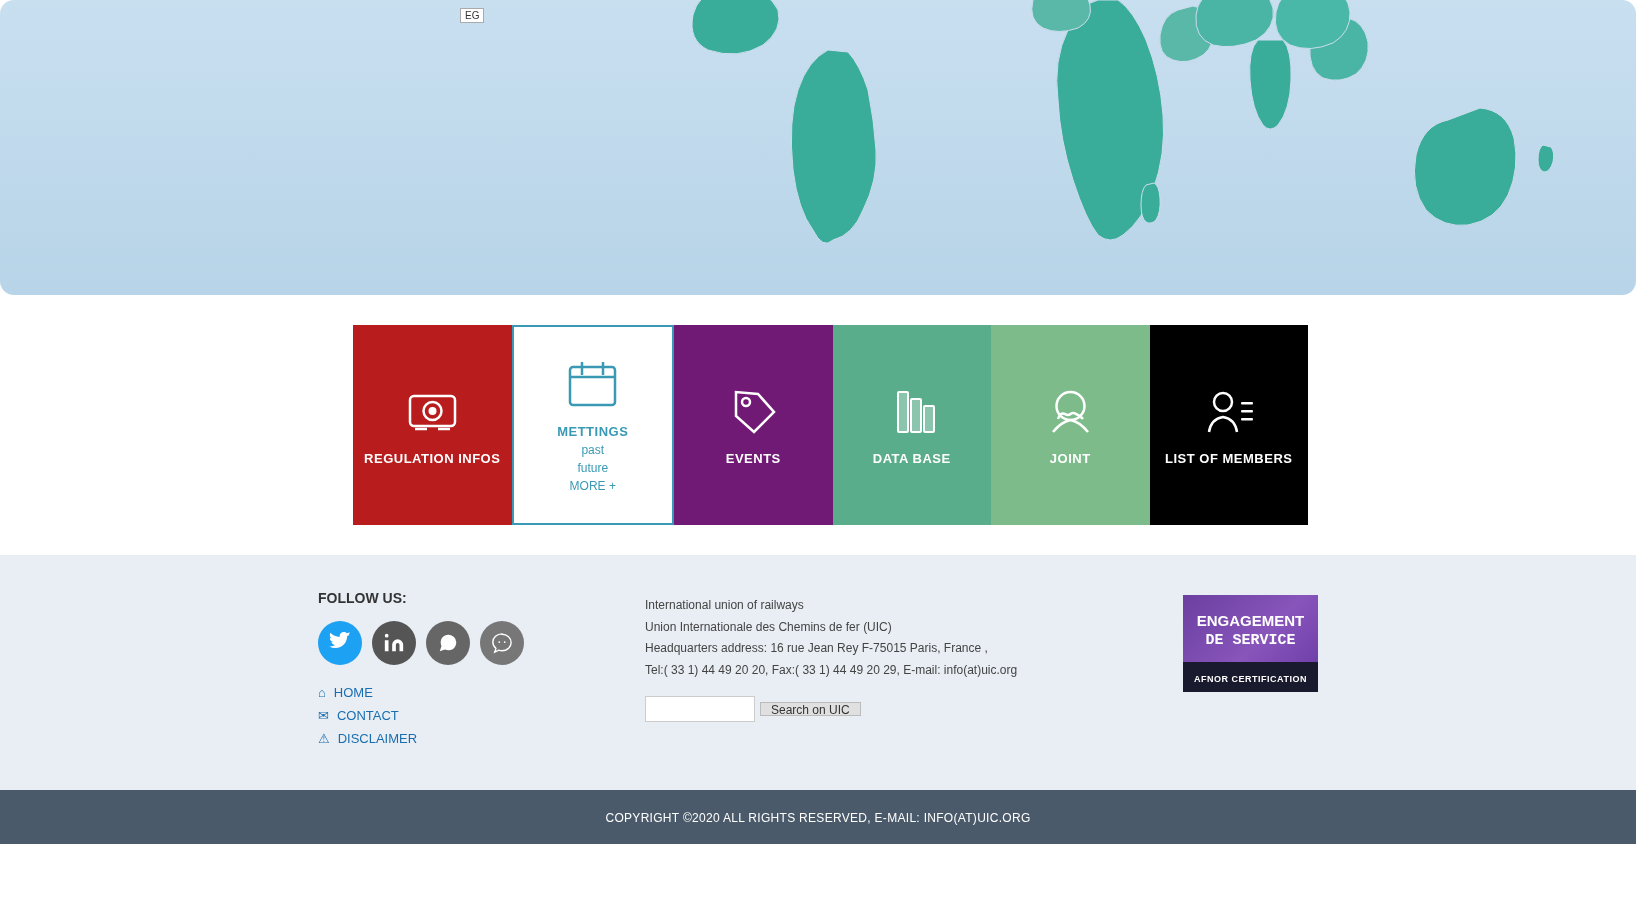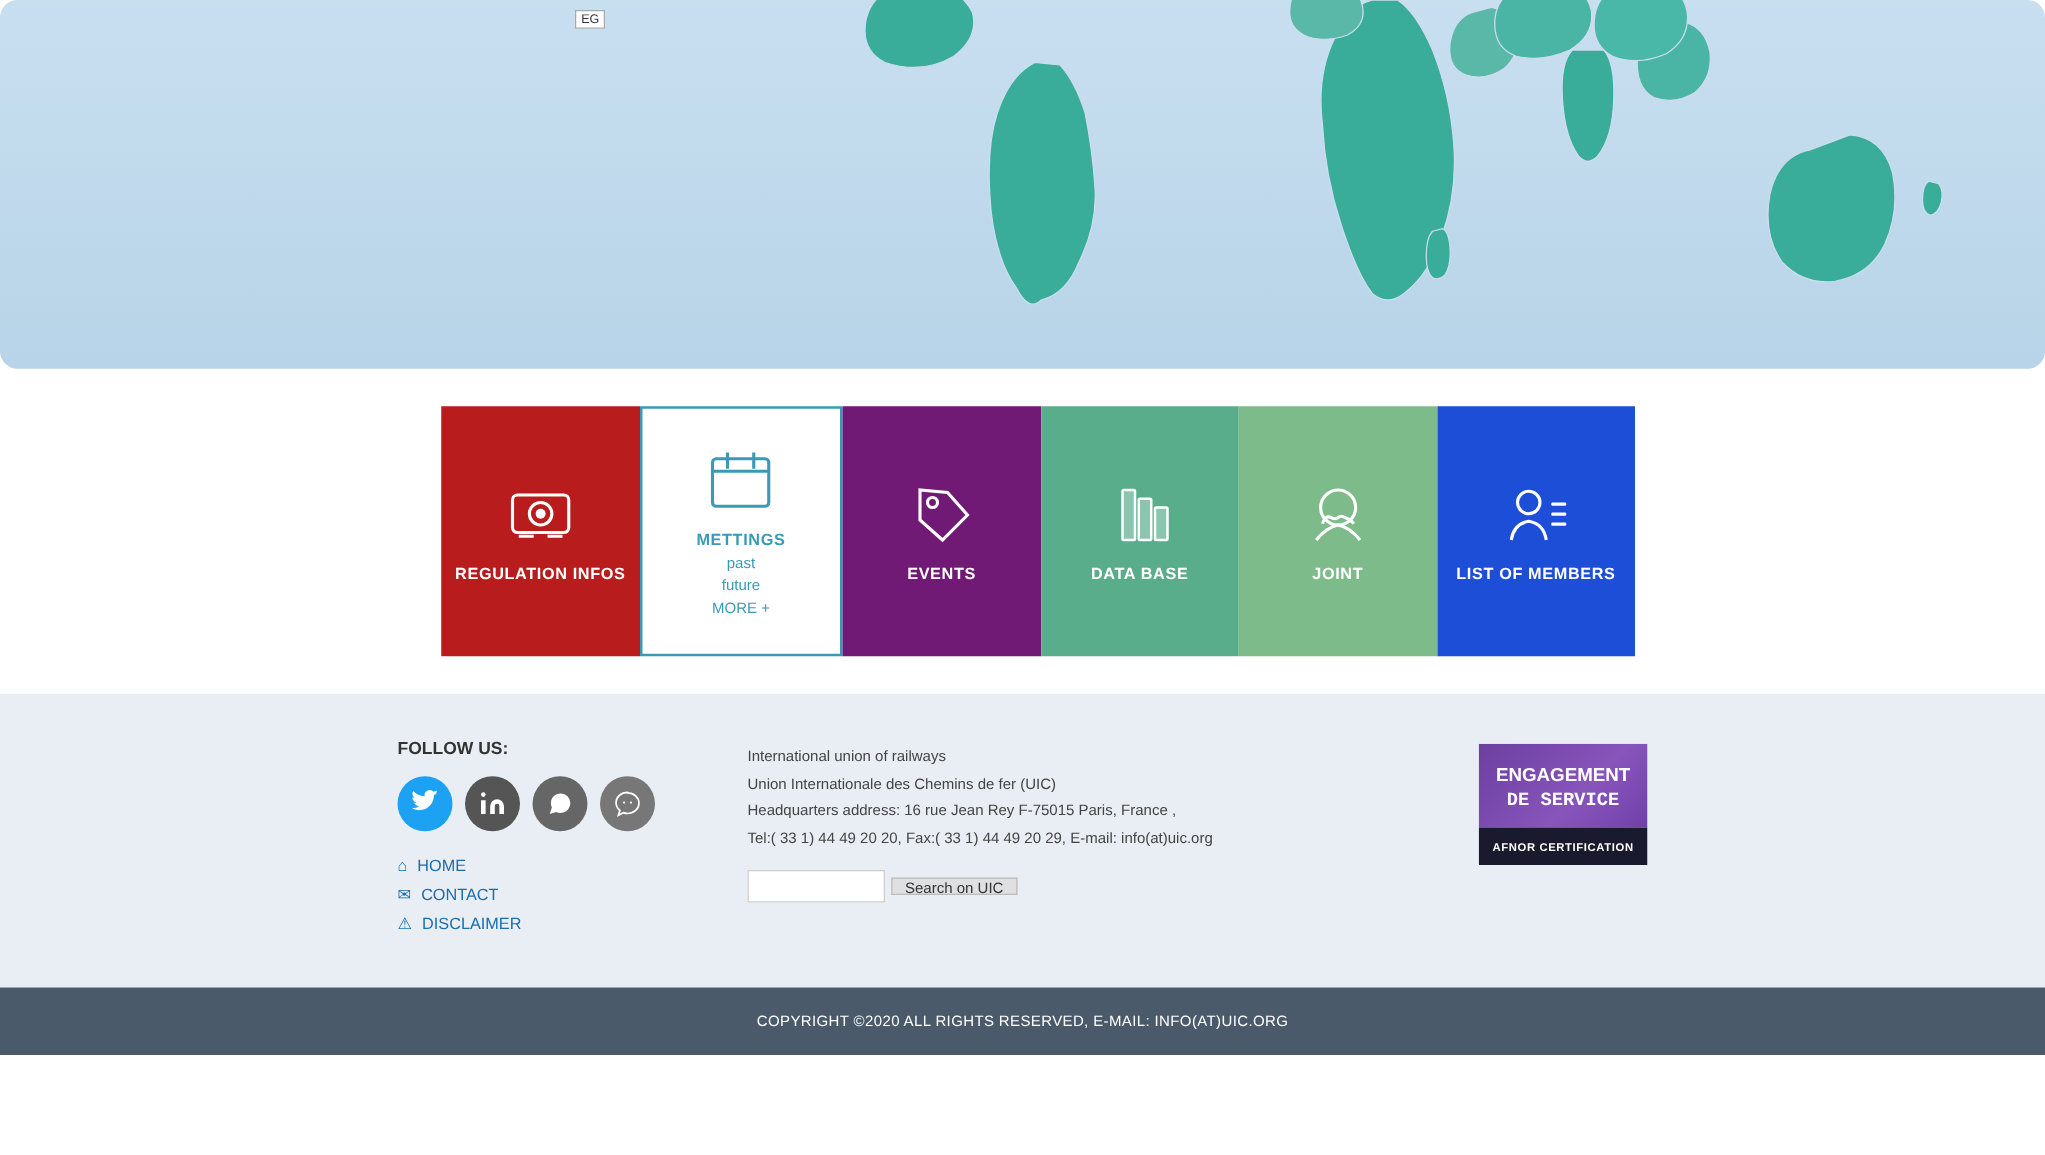--- a/index.html
+++ b/index.html
@@ -45,21 +45,21 @@
       cursor: pointer;
       color: #fff;
       text-align: center;
       min-height: 170px;
     }
     .card-0 { background: #b91c1c; margin-left: 25px; }
     .card-1 { background: transparent; border: 2px solid #3a9ab5; color: #3a9ab5; }
     .card-2 { background: #701a75; }
     .card-3 { background: #5aad8a; }
     .card-4 { background: #7dbc8a; }
-    .card-5 { background: #1d4ed8; }
+    .card-5 { background: #000000; }
 
     .card-icon {
       width: 55px;
       height: 55px;
       margin-bottom: 12px;
     }
     .card-title {
       font-size: 13px;
       font-weight: bold;
       letter-spacing: 0.5px;
@@ -133,20 +133,21 @@
       text-decoration: none;
     }
     .footer-nav-icon {
       font-size: 13px;
       color: #1a6eb0;
     }
 
     .footer-middle {
       flex: 1;
       padding-top: 5px;
+      margin-left: 47px;
     }
     .org-info {
       font-size: 12px;
       color: #444;
       line-height: 1.8;
       margin-bottom: 15px;
     }
     .search-row {
       display: flex;
       align-items: center;

